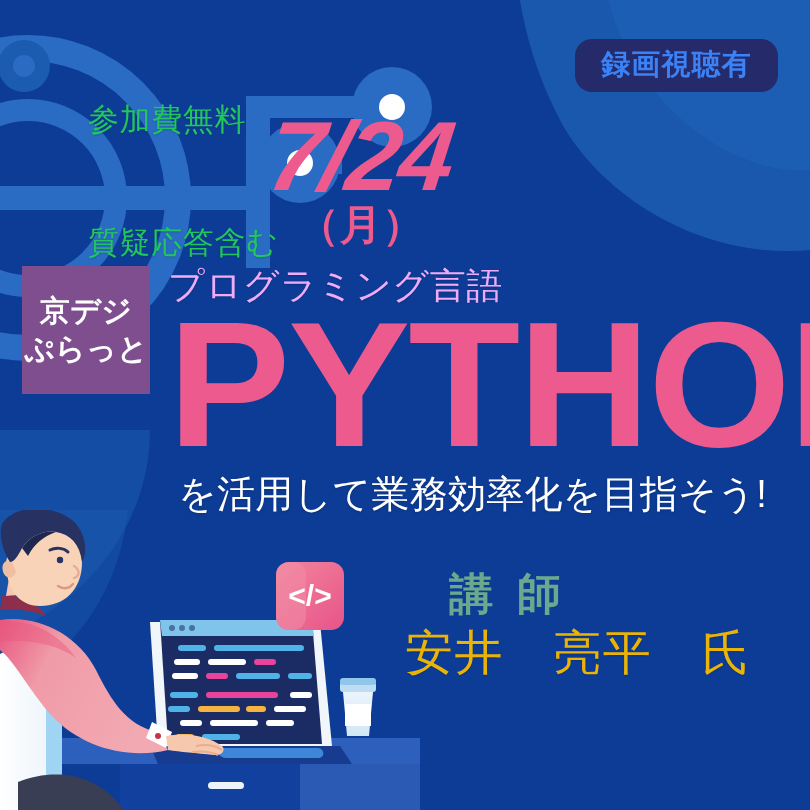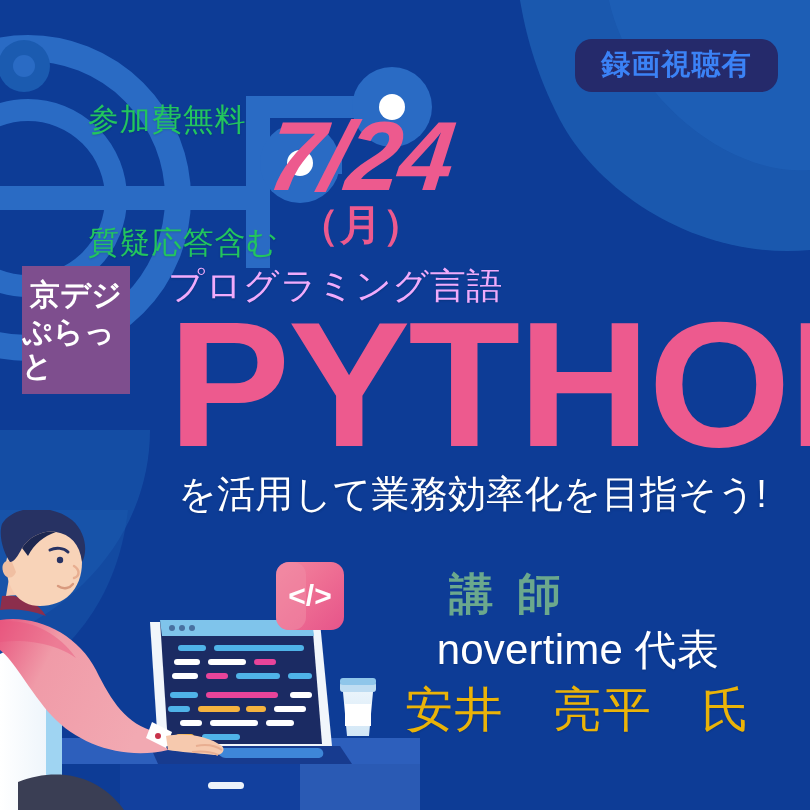--- a/index.html
+++ b/index.html
@@ -101,21 +101,21 @@
     margin-top: 9px;
     white-space: nowrap;
     text-shadow: 0 1px 2px rgba(0,0,0,.15);
   }
 
   
   .logo-box {
     position: absolute;
     left: 22px;
     top: 266px;
-    width: 108px;
+    width: 128px;
     height: 128px;
     background: #7E4E8E;
     display: flex;
     flex-direction: column;
     align-items: center;
     justify-content: center;
     color: #FFFFFF;
     line-height: 1.12;
   }
   .logo-l1 { font-size: 30px; font-weight: 700; letter-spacing: 0.01em; }
@@ -271,21 +271,20 @@
   </div>
 
   <div class="headline-wrap">
     <div class="kicker">プログラミング言語</div>
     <div class="python-title">PYTHON</div>
     <div class="subline">を活用して業務効率化を目指そう!</div>
   </div>
 
   <div class="speaker-wrap">
     <div class="speaker-label">講 師</div>
-    <div class="speaker-org">novertime 代表</div>
     <div class="speaker-name">安井　亮平　氏</div>
   </div>
 
   <svg class="illus" width="420" height="300" viewBox="0 0 420 300">
     <defs>
       <linearGradient id="shirtGrad" x1="0" y1="0" x2="1" y2="0.4">
         <stop offset="0" stop-color="#E8567F"></stop>
         <stop offset="0.35" stop-color="#F09BA8"></stop>
         <stop offset="1" stop-color="#F2A9B2"></stop>
       </linearGradient>

